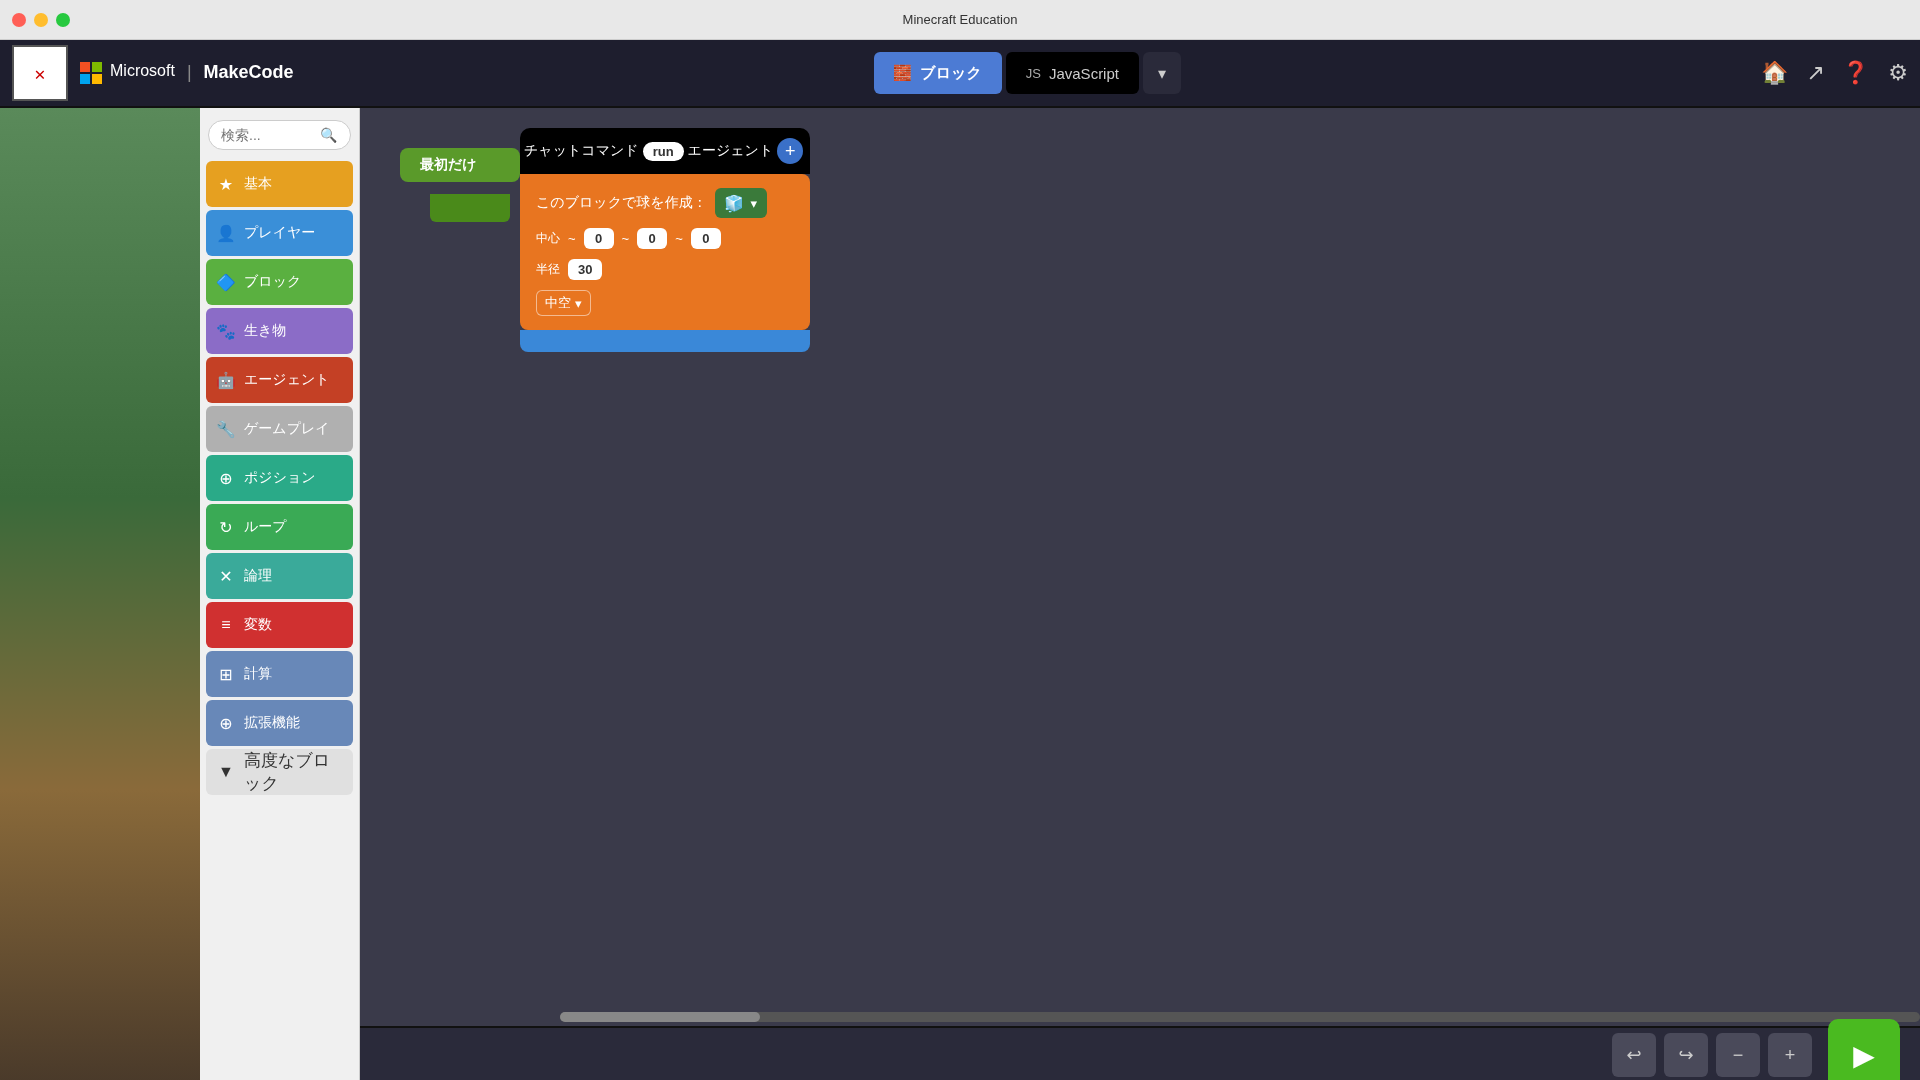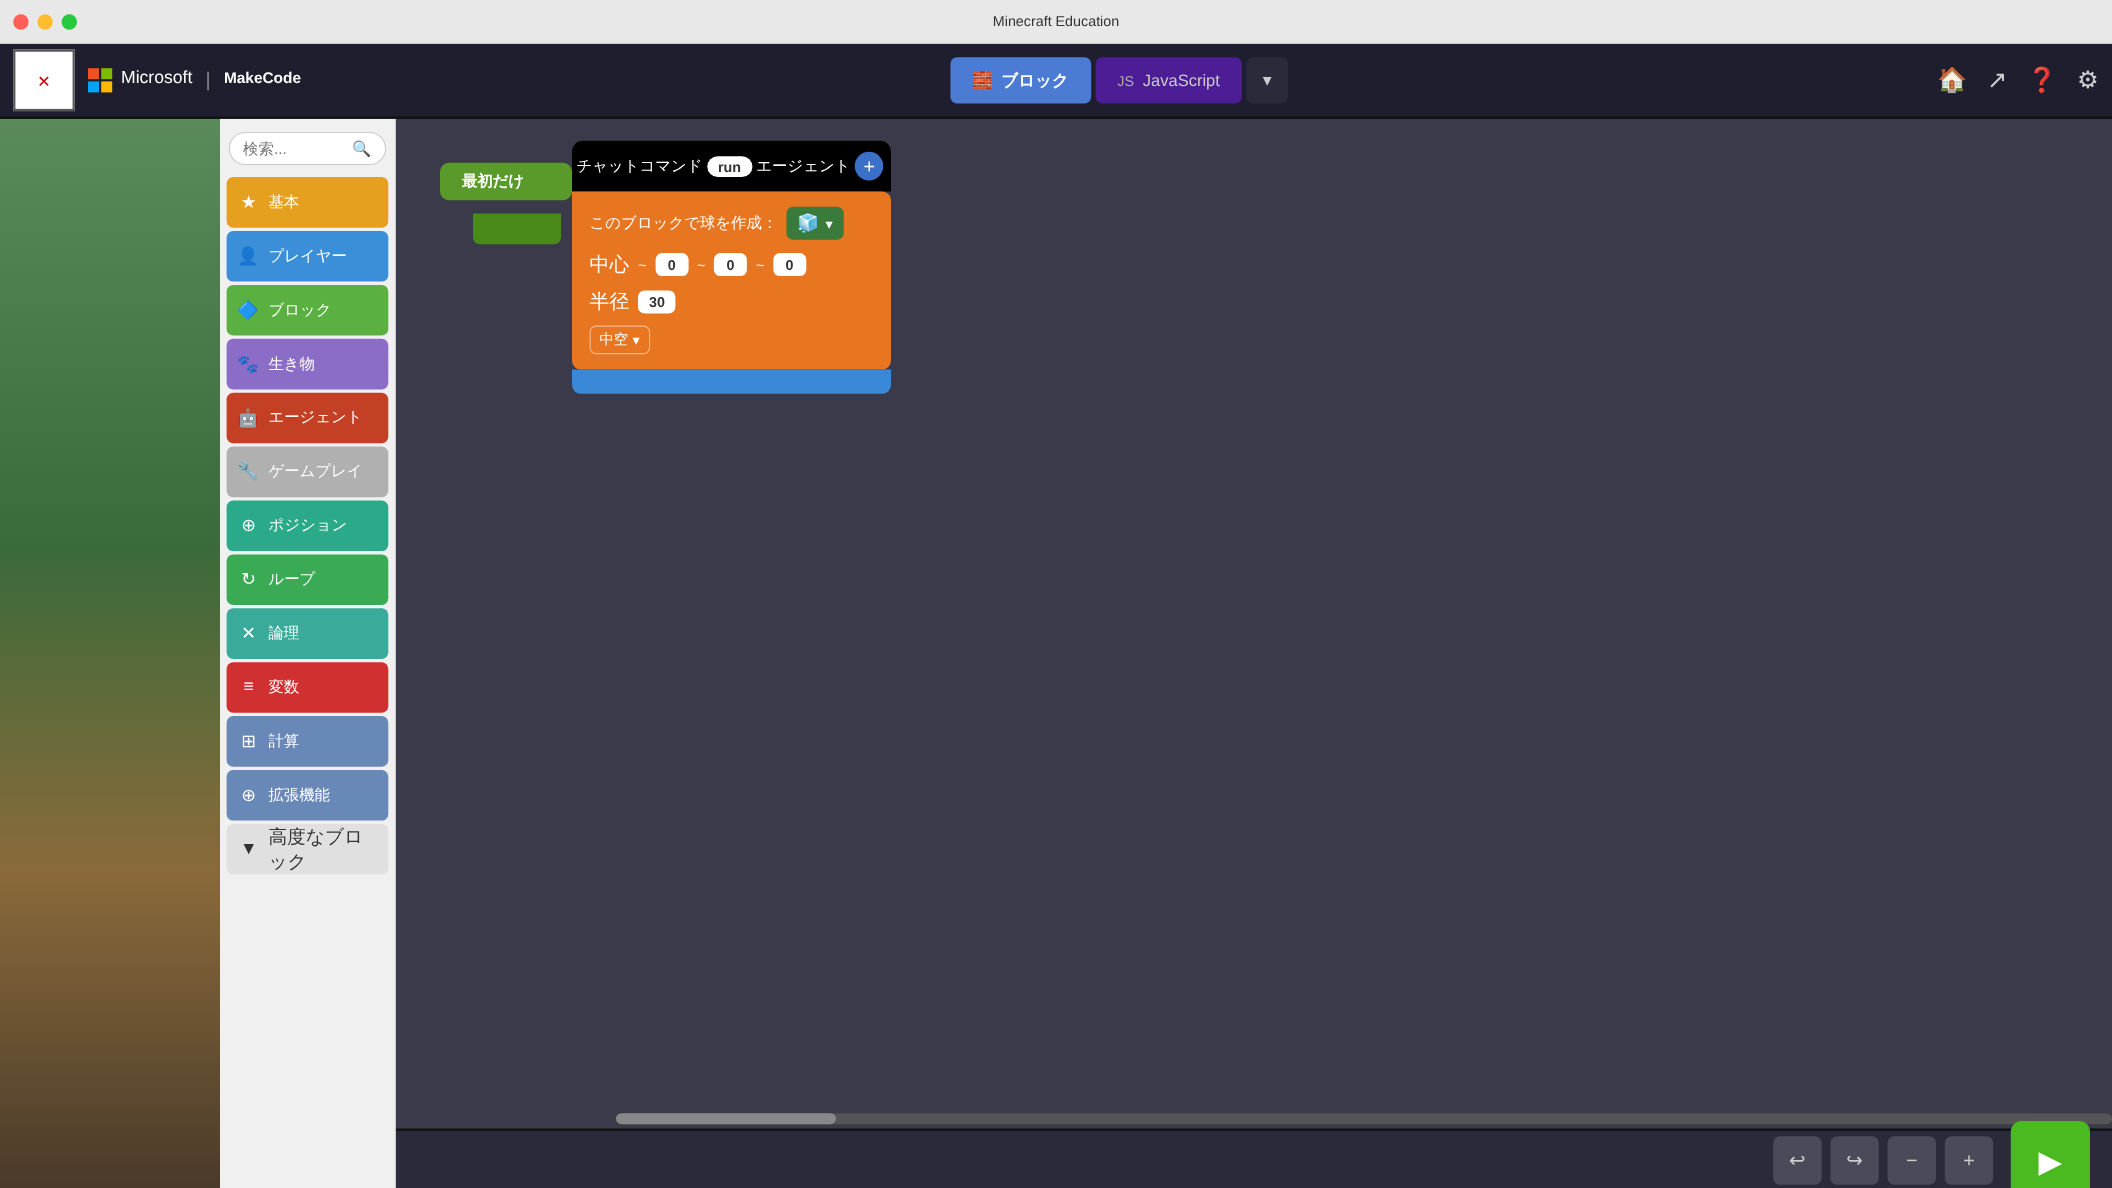--- a/index.html
+++ b/index.html
@@ -34,28 +34,28 @@
       display: flex; align-items: center; justify-content: center; font-size: 22px; font-weight: bold; color: #333;
     }
     .ms-logo { display: flex; gap: 8px; color: #fff; font-size: 16px; }
     .ms-logo .ms-icon { width: 22px; height: 22px; display: grid; grid-template-columns: 1fr 1fr; gap: 2px; }
     .ms-logo .ms-icon span { display: block; }
     .ms-logo .ms-icon span:nth-child(1) { background: #f25022; }
     .ms-logo .ms-icon span:nth-child(2) { background: #7fba00; }
     .ms-logo .ms-icon span:nth-child(3) { background: #00a4ef; }
     .ms-logo .ms-icon span:nth-child(4) { background: #ffb900; }
     .divider { color: #888; font-size: 18px; margin: 0 4px; }
-    .makecode-text { font-weight: bold; font-size: 14px; color: #fff; }
+    .makecode-text { font-weight: bold; font-size: 18px; color: #fff; }
     .navbar-center { flex: 1; display: flex; justify-content: center; gap: 4px; }
     .nav-btn {
       height: 42px; padding: 0 20px; border: none; cursor: pointer;
       border-radius: 6px; font-size: 15px; display: flex; align-items: center; gap: 8px;
     }
     .nav-btn-blocks { background: #4c7bd4; color: #fff; font-weight: bold; }
-    .nav-btn-js { background: #4c1d95; color: #ccc; }
+    .nav-btn-js { background: #000000; color: #ccc; }
     .nav-btn-dropdown {
       width: 38px; height: 42px; background: #2a2a3a; color: #ccc; border: none;
       cursor: pointer; border-radius: 6px; font-size: 16px; display: flex; align-items: center; justify-content: center;
     }
     .navbar-right { display: flex; align-items: center; gap: 18px; margin-left: auto; }
     .nav-icon-btn {
       background: none; border: none; color: #ccc; cursor: pointer;
       font-size: 22px; display: flex; align-items: center; justify-content: center;
     }
 
@@ -156,21 +156,21 @@
       background: #3a7a3a; color: #fff; border: none; border-radius: 6px;
       padding: 4px 10px; font-size: 13px; cursor: pointer; display: flex; align-items: center; gap: 6px;
       height: 30px;
     }
     .ob-dropdown .cube-icon { font-size: 16px; }
     .ob-num {
       background: #fff; color: #333; border-radius: 6px;
       padding: 3px 10px; font-size: 13px; font-weight: bold; min-width: 30px; text-align: center;
     }
     .ob-tilde { color: #fff; font-size: 13px; }
-    .ob-label { color: #fff; font-size: 18px; }
+    .ob-label { color: #fff; font-size: 12px; }
     .ob-small-dropdown {
       background: #e87520; color: #fff; border: 1px solid rgba(255,255,255,0.5); border-radius: 6px;
       padding: 3px 8px; font-size: 13px; cursor: pointer; display: flex; align-items: center; gap: 4px;
     }
     .blue-connector {
       height: 22px; background: #3a88d8; border-radius: 0 0 8px 8px;
       margin-top: 0;
     }
 
     

